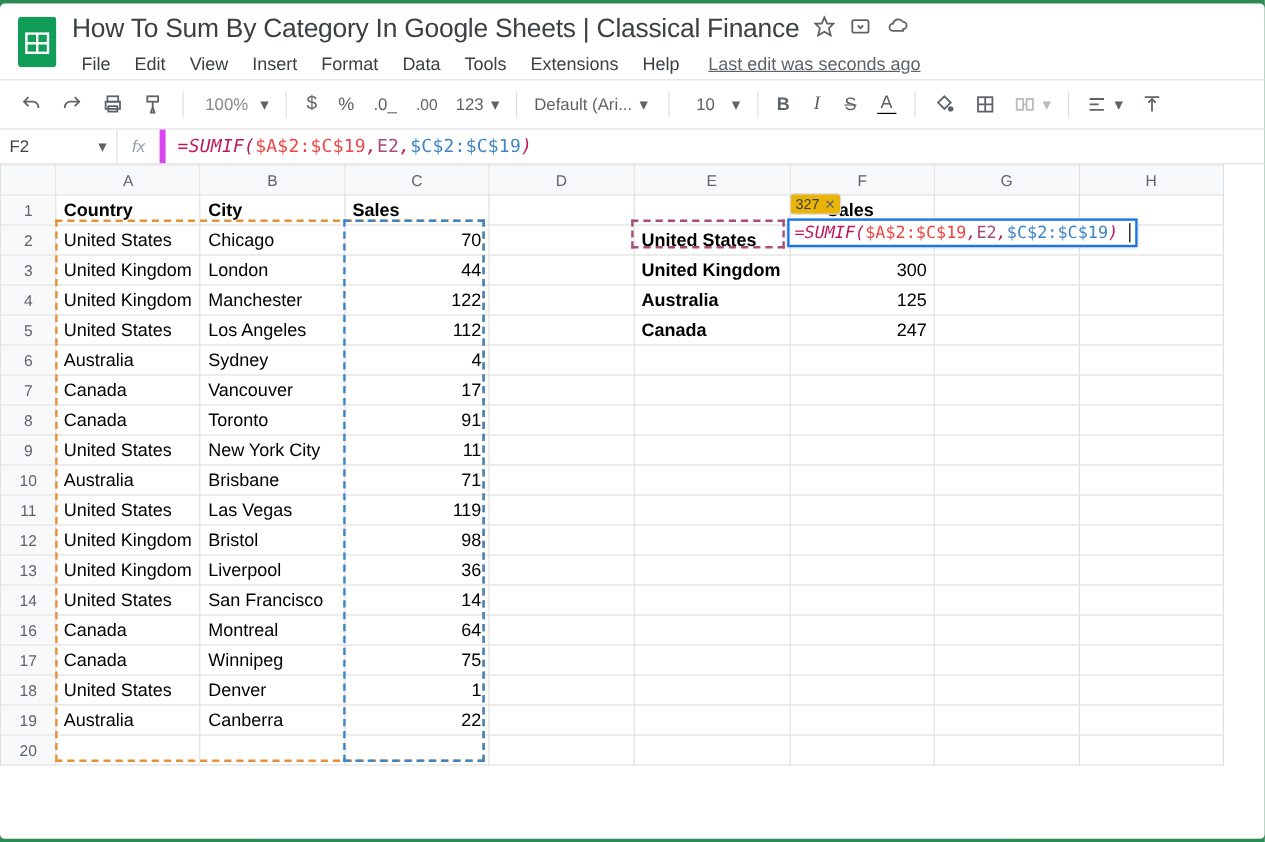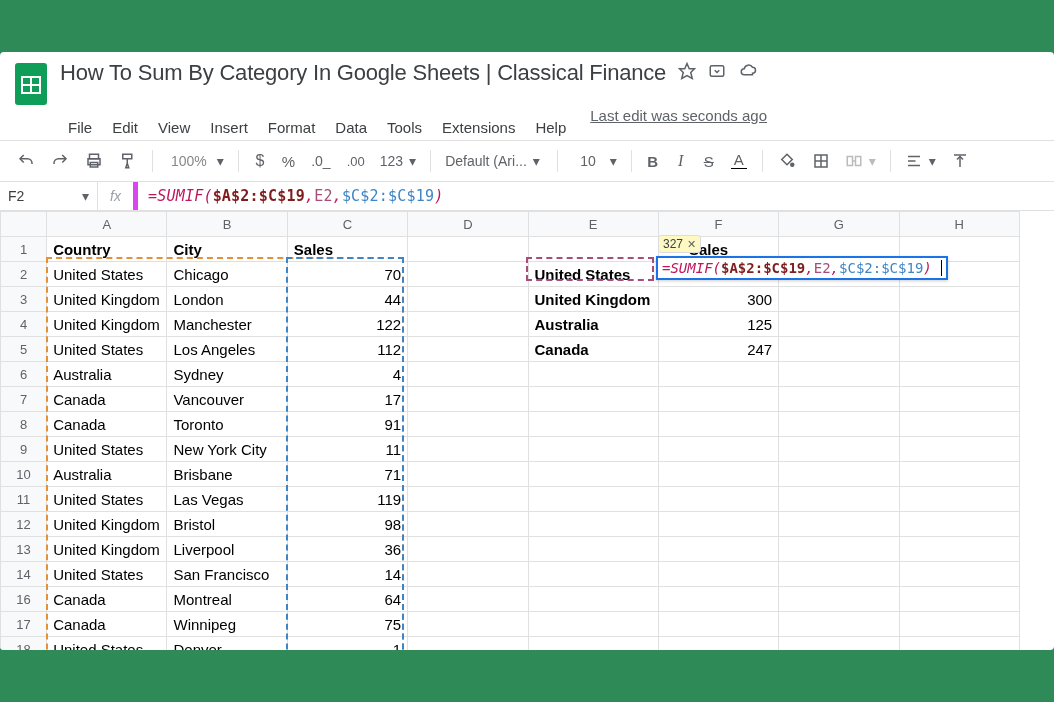--- a/index.html
+++ b/index.html
@@ -1,46 +1,46 @@
 <!DOCTYPE html>
 <html><head>
 <meta charset="utf-8">
 <style>
   * { box-sizing: border-box; margin: 0; padding: 0; }
   body { font-family: Arial, "Helvetica Neue", sans-serif; background: #2e8b57; display: flex; justify-content: center; align-items: center; width: 1054px; height: 702px; }
-  .frame { background: #2e8b57; width: 1054px; height: 598px; }
+  .frame { background: #2e8b57; width: 1054px; height: 696px; }
   .app { background: #fff; width: 100%; height: 100%; border-radius: 4px; display: flex; flex-direction: column; overflow: hidden; }
 
   
   .titlebar { display: flex; align-items: flex-start; padding: 8px 12px 0 12px; gap: 10px; }
   .logo { width: 38px; height: 48px; display:flex; align-items:center; justify-content:center;}
   .title-area { flex: 1; display: flex; flex-direction: column; }
   .title-row { display: flex; align-items: center; gap: 12px; }
   .doc-title { font-size: 22px; color: #3c4043; font-weight: 400; letter-spacing: -0.2px; }
   .title-icons { display: flex; gap: 12px; color: #5f6368; }
   .title-icons svg { cursor: pointer; }
   .menubar { display: flex; gap: 4px; margin-top: 4px; align-items: center; font-size: 15px; color: #3c4043; }
-  .menubar .menu-item { padding: 4px 8px; cursor: pointer; border-radius: 3px; margin-top: 25px; }
+  .menubar .menu-item { padding: 4px 8px; cursor: pointer; border-radius: 3px; }
   .last-edit { color: #5f6368; text-decoration: underline; margin-left: 12px; cursor: pointer; }
 
   
   .toolbar { display: flex; align-items: center; padding: 6px 10px; border-top: 1px solid #e0e0e0; border-bottom: 1px solid #e0e0e0; gap: 2px; color: #5f6368; font-size: 14px; }
   .tb-btn { padding: 6px 7px; border-radius: 3px; display: flex; align-items: center; justify-content: center; cursor: pointer; min-width: 26px; height: 28px; }
   .tb-sep { width: 1px; height: 22px; background: #e0e0e0; margin: 0 6px; }
   .tb-text { font-size: 14px; color: #888; padding: 0 4px; }
   .tb-select { display: flex; align-items: center; gap: 6px; padding: 4px 6px; cursor: pointer; }
   .tb-dd { color: #5f6368; }
 
   
   .fxbar { display: flex; align-items: center; border-bottom: 1px solid #e0e0e0; height: 29px; }
   .namebox { width: 98px; padding: 0 8px; font-size: 14px; color: #3c4043; display:flex; align-items:center; justify-content:space-between; border-right: 1px solid #e0e0e0; height:100%;}
   .fx-icon { width: 40px; text-align: center; font-style: italic; color: #9aa0a6; font-size: 14px; border-right: 5px solid #d946ef; height:100%; display:flex; align-items:center; justify-content:center;}
   .formula { padding: 0 10px; font-size: 15px; font-family: "Consolas", monospace; letter-spacing: 0.2px; }
   .fm-black { color: #be185d; font-style: italic; }
-  .fm-orange { color: #7f1d1d; font-weight: bold; }
+  .fm-orange { color: #ef4444; }
   .fm-purple { color: #A64D79; }
   .fm-teal { color: #3D85C6; }
 
   
   .gridwrap { flex: 1; overflow: hidden; position: relative; }
   table.sheet { border-collapse: collapse; table-layout: fixed; width: 1020px; font-size: 15px; }
   th, td { border: 1px solid #e0e0e0; height: 25px; padding: 0 6px; text-align: left; vertical-align: middle; white-space: nowrap; overflow: visible; }
   th { background: #f8f9fa; color: #5f6368; font-weight: 400; font-size: 13px; text-align: center; position: sticky; }
   th.corner { background: #f8f9fa; width: 46px; }
   th.rowhdr { background: #f8f9fa; width: 46px; text-align: center; }
@@ -61,21 +61,21 @@
   .range-orange { position: absolute; border: 2px dashed #E69138; pointer-events: none; }
   .range-teal { position: absolute; border: 2px dashed #3D85C6; pointer-events: none; }
   .range-purple { position: absolute; border: 2px dashed #A64D79; pointer-events: none; }
 
   
   .cell-formula {
     position: absolute; background: #fff; border: 2px solid #1a73e8;
     font-family: "Consolas", monospace; font-size: 14px; padding: 2px 4px;
     box-shadow: 0 1px 3px rgba(0,0,0,0.2);
   }
-  .hint { position: absolute; background: #fef9c3; border: 1px solid #dadce0; font-size: 12px; padding: 1px 4px; border-radius: 3px; color:#3c4043; display:flex; gap:4px; align-items:flex-end;}
+  .hint { position: absolute; background: #eab308; border: 1px solid #dadce0; font-size: 12px; padding: 1px 4px; border-radius: 3px; color:#3c4043; display:flex; gap:4px; align-items:flex-end;}
   .hint .x { color:#5f6368; font-size:11px; cursor:pointer;}
 
   
   .txtcolor-ul { display:block; width:16px; height:3px; background:#000; margin-top:1px;}
   .bold-b { font-weight:700; font-size:15px;}
   .ital-i { font-style:italic; font-size:16px; font-family: Georgia, serif;}
   .strike-s { text-decoration: line-through; font-size:15px;}
 </style>
 </head>
 <body>

